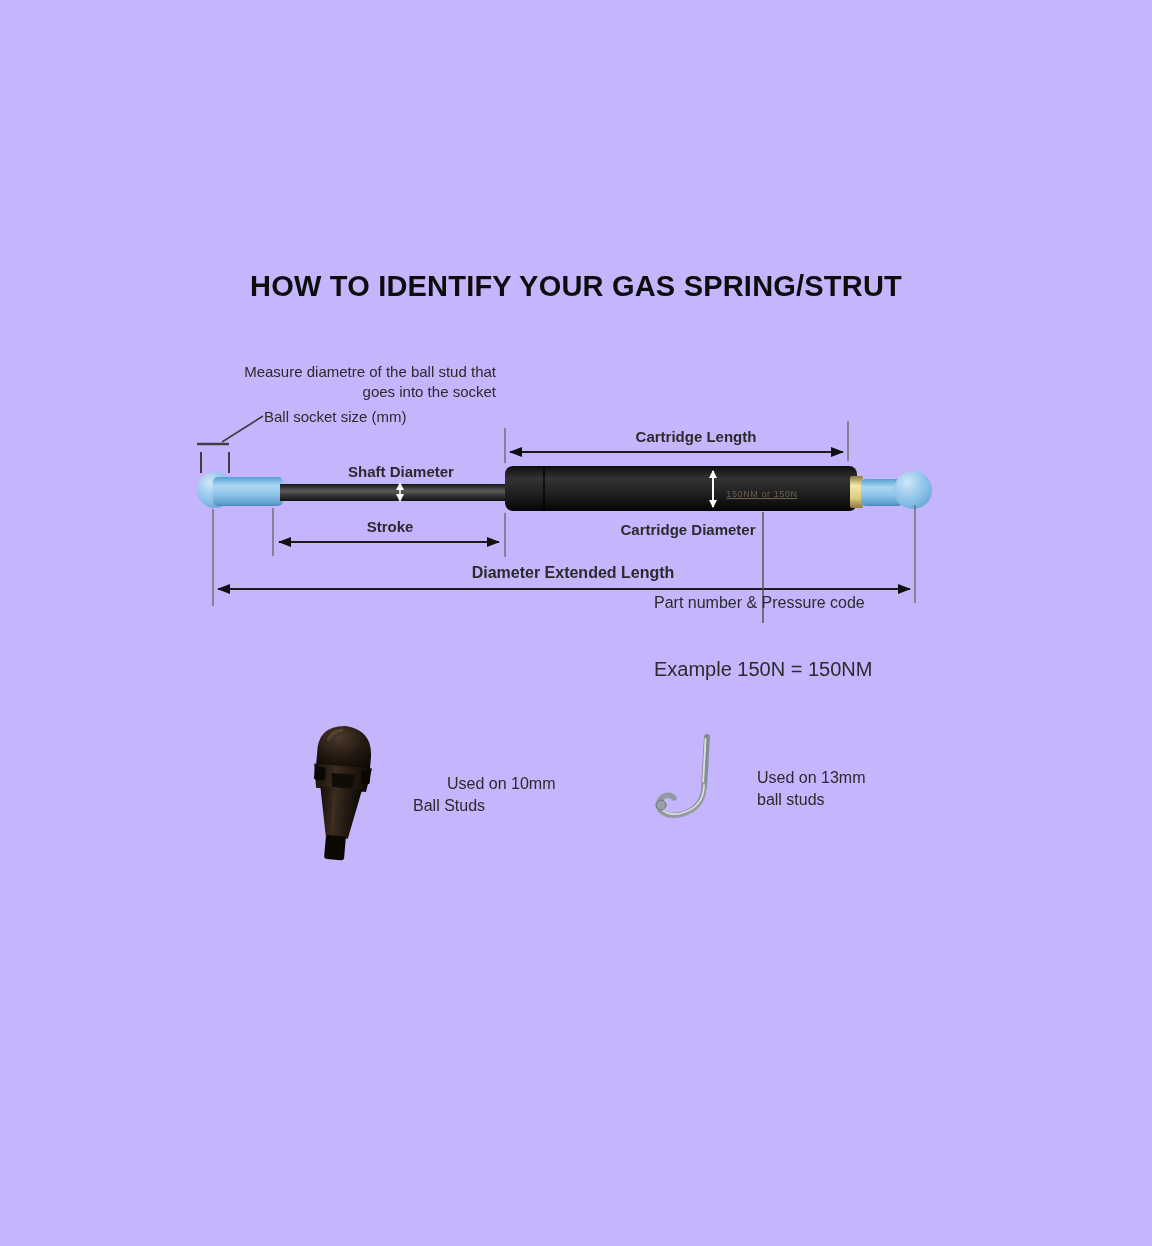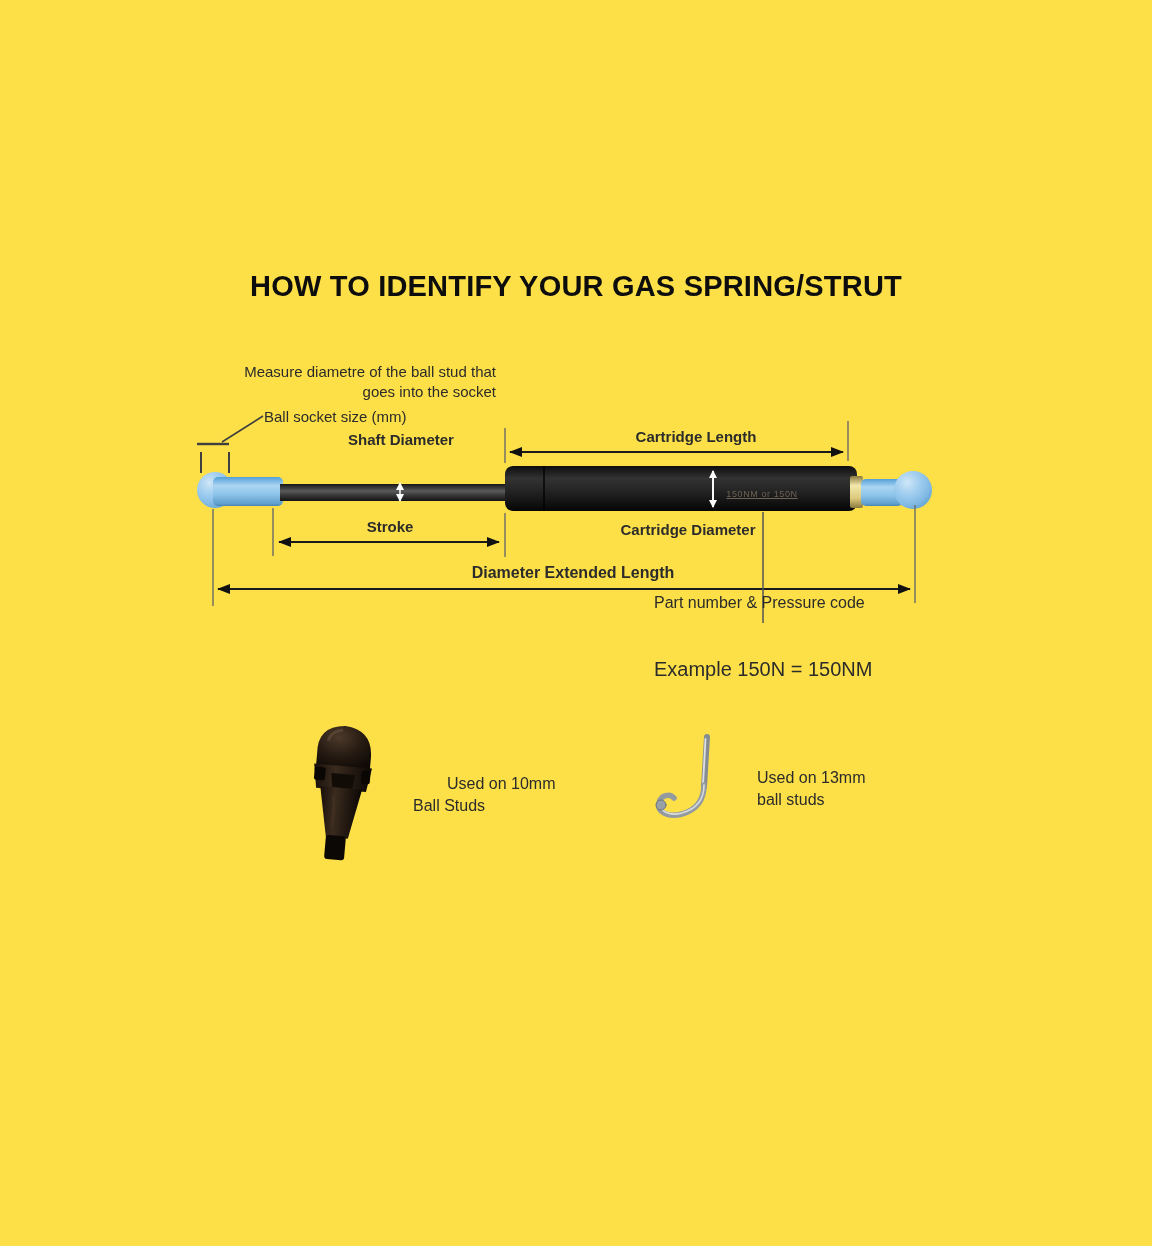--- a/index.html
+++ b/index.html
@@ -1,16 +1,16 @@
 <!DOCTYPE html>
 <html><head>
 <meta charset="utf-8">
 <style>
   html,body{margin:0;padding:0;background:#ffffff;}
-  .page{position:relative;width:1152px;height:1246px;background:#fde047;overflow:hidden;
+  .page{position:relative;width:1152px;height:1246px;background:#c4b5fd;overflow:hidden;
         font-family:"Liberation Sans",sans-serif;color:#2b2b2b;}
   .abs{position:absolute;}
   .lbl{position:absolute;font-size:15px;color:#2b2b2b;white-space:nowrap;}
   .ctr{text-align:center;font-weight:bold;}
   .title{position:absolute;left:0;top:270px;width:1152px;text-align:center;
          font-size:29px;font-weight:700;letter-spacing:.2px;color:#0d0d0d;}
   .note{position:absolute;left:200px;top:362px;width:296px;text-align:right;
         font-size:15px;line-height:20px;}
   
   .ball-blue{position:absolute;border-radius:50%;
@@ -97,21 +97,21 @@
     <g>
       <line x1="213" y1="509" x2="213" y2="606" stroke="#6a6a6a" stroke-width="1.4"></line>
       <line x1="915" y1="505" x2="915" y2="603" stroke="#6a6a6a" stroke-width="1.4"></line>
       <line x1="218" y1="589" x2="910" y2="589" stroke="#1a1a1a" stroke-width="2" marker-start="url(#da-s)" marker-end="url(#da-e)"></line>
     </g>
 
     <line x1="763" y1="512" x2="763" y2="623" stroke="#555" stroke-width="1.5"></line>
   </svg>
 
   <div class="lbl ctr" style="left:596px;top:428px;width:200px;">Cartridge Length</div>
-  <div class="lbl ctr" style="left:301px;top:431px;width:200px;">Shaft Diameter</div>
+  <div class="lbl ctr" style="left:301px;top:463px;width:200px;">Shaft Diameter</div>
   <div class="lbl ctr" style="left:290px;top:518px;width:200px;">Stroke</div>
   <div class="lbl ctr" style="left:588px;top:521px;width:200px;">Cartridge Diameter</div>
   <div class="lbl ctr" style="left:423px;top:564px;width:300px;font-size:16px;">Diameter Extended Length</div>
   <div class="lbl" style="left:654px;top:594px;font-size:16px;">Part number &amp; Pressure code</div>
   <div class="lbl" style="left:654px;top:658px;font-size:20px;">Example 150N = 150NM</div>
 
   <svg class="abs" style="left:286px;top:716px;" width="112" height="148" viewBox="0 0 112 148">
     <defs>
       <radialGradient id="bg1" cx="38%" cy="28%" r="80%">
         <stop offset="0%" stop-color="#4c3a2b"></stop>

